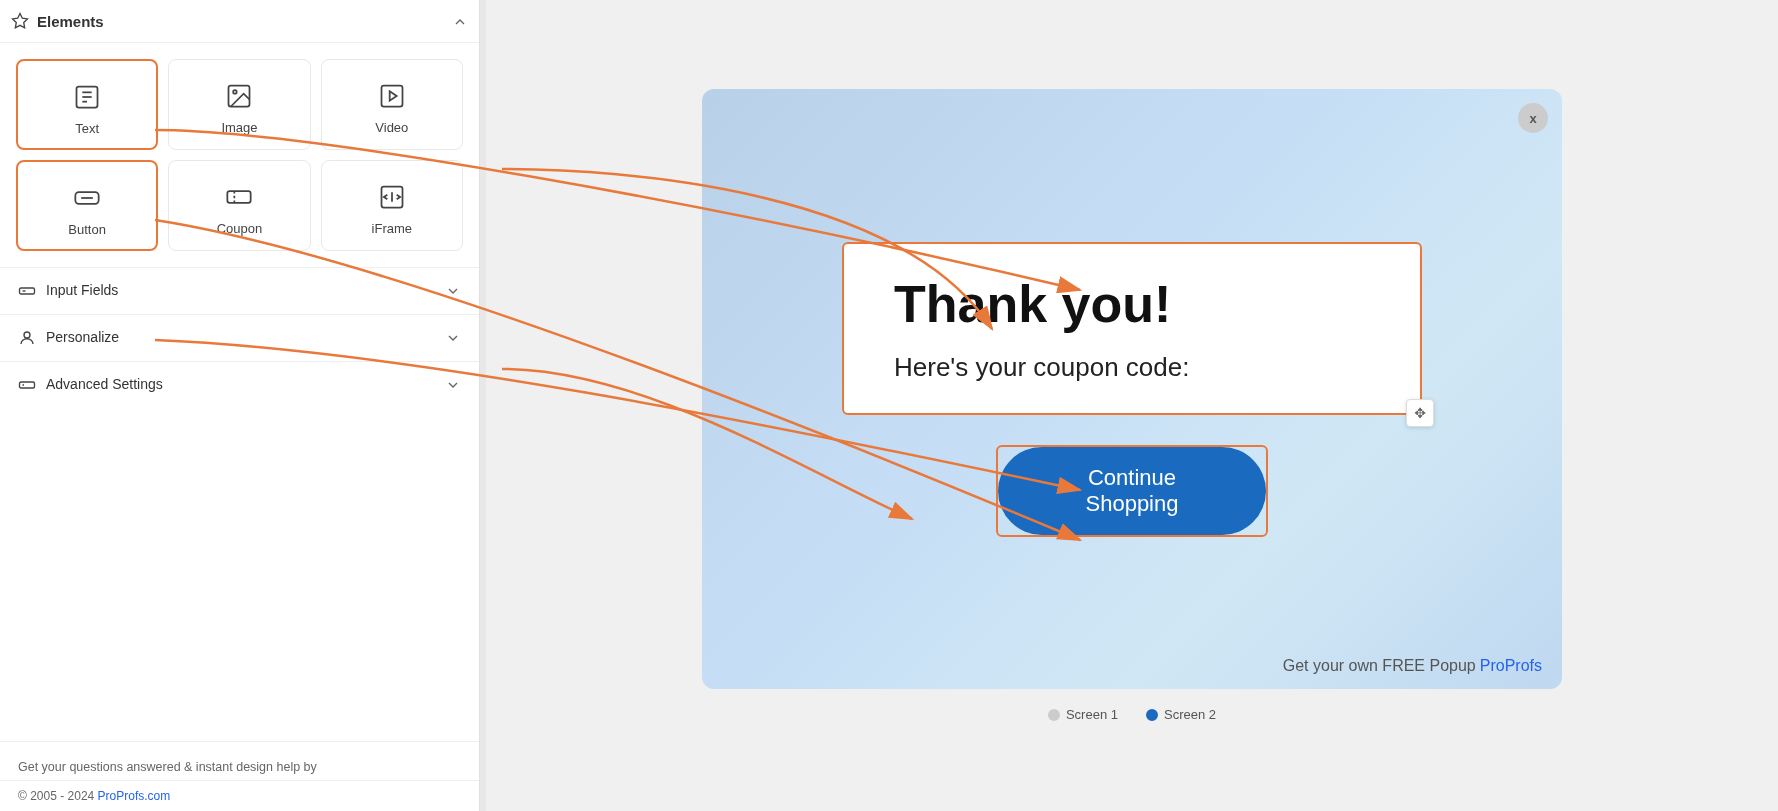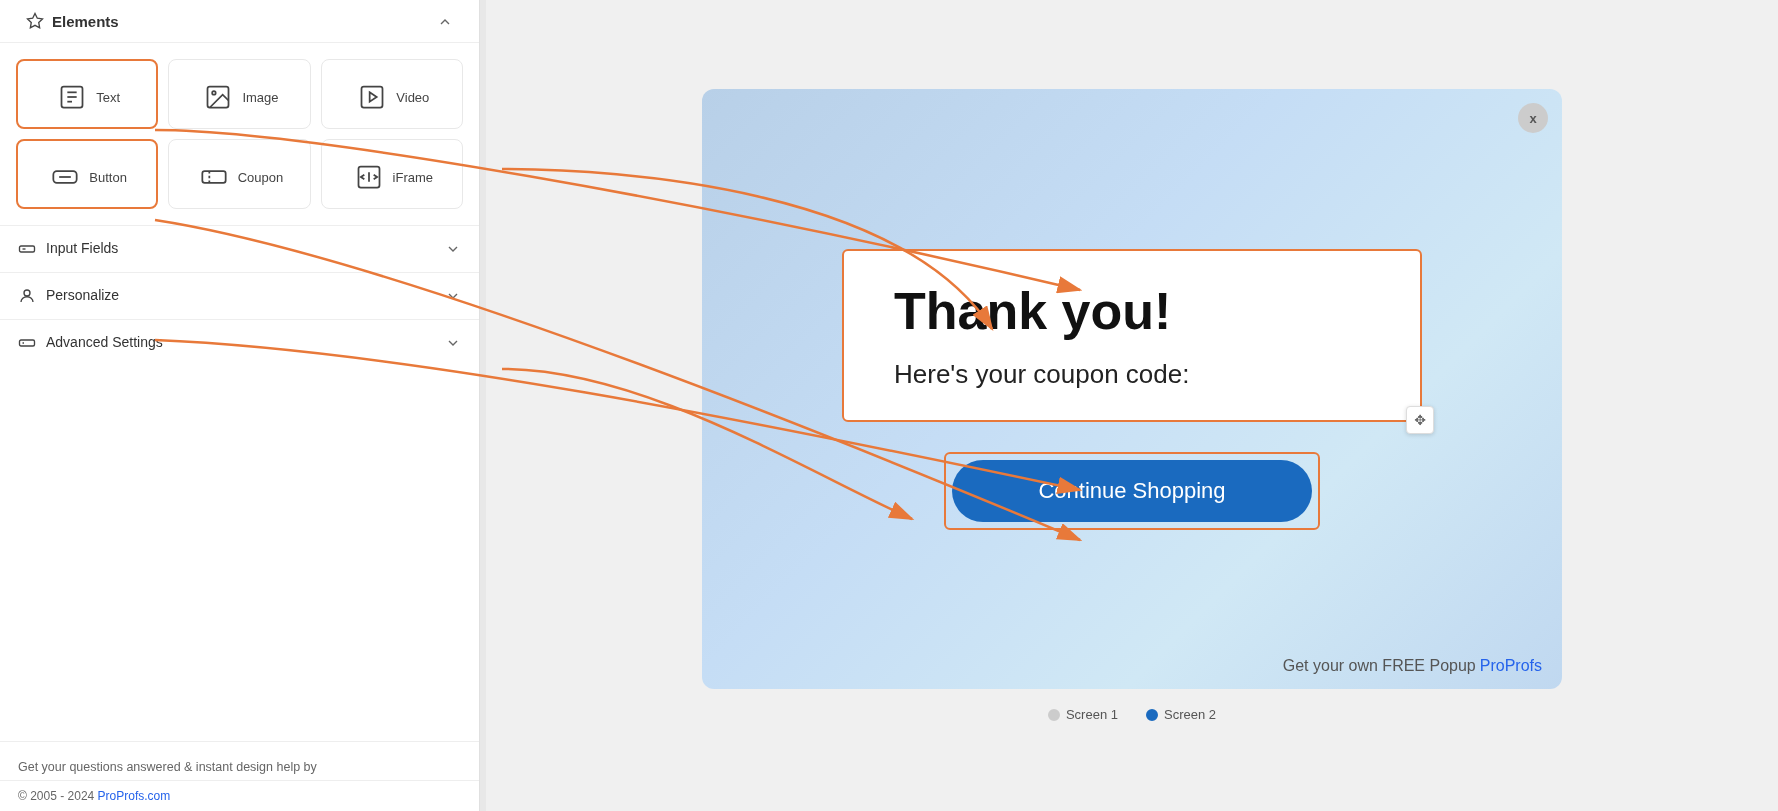--- a/index.html
+++ b/index.html
@@ -21,21 +21,21 @@
       display: flex;
       flex-direction: column;
       height: 811px;
       position: relative;
     }
 
     .panel-header {
       display: flex;
       align-items: flex-end;
       justify-content: space-between;
-      padding: 12px 26px;
+      padding: 12px 11px;
       border-bottom: 1px solid #eee;
     }
 
     .panel-header-left {
       display: flex;
       align-items: center;
       gap: 8px;
       font-size: 15px;
       font-weight: 600;
       color: #333;
@@ -45,23 +45,23 @@
       display: grid;
       grid-template-columns: repeat(3, 1fr);
       gap: 10px;
       padding: 16px;
     }
 
     .element-card {
       border: 1px solid #e8e8e8;
       border-radius: 8px;
       display: flex;
-      flex-direction: row;
-      align-items: center;
-      justify-content: center;
+      flex-direction: column;
+      align-items: center;
+      justify-content: flex-start;
       padding: 18px 1px 12px;
       cursor: pointer;
       background: #fff;
       gap: 6px;
     }
 
     .element-card.selected {
       border: 2px solid #e8793a;
       border-radius: 8px;
     }
@@ -215,22 +215,21 @@
       justify-content: center;
       color: #666;
       font-size: 14px;
       cursor: move;
       box-shadow: 0 1px 4px rgba(0,0,0,0.15);
     }
 
     .popup-button-box {
       border: 2px solid #e8793a;
       border-radius: 6px;
-      padding: 6px;
-      width: 376px;
+      width: 272px;
       display: flex;
       align-items: center;
       justify-content: flex-end;
     }
 
     .popup-continue-btn {
       background: #1a6abf;
       color: #fff;
       border: none;
       border-radius: 50px;

